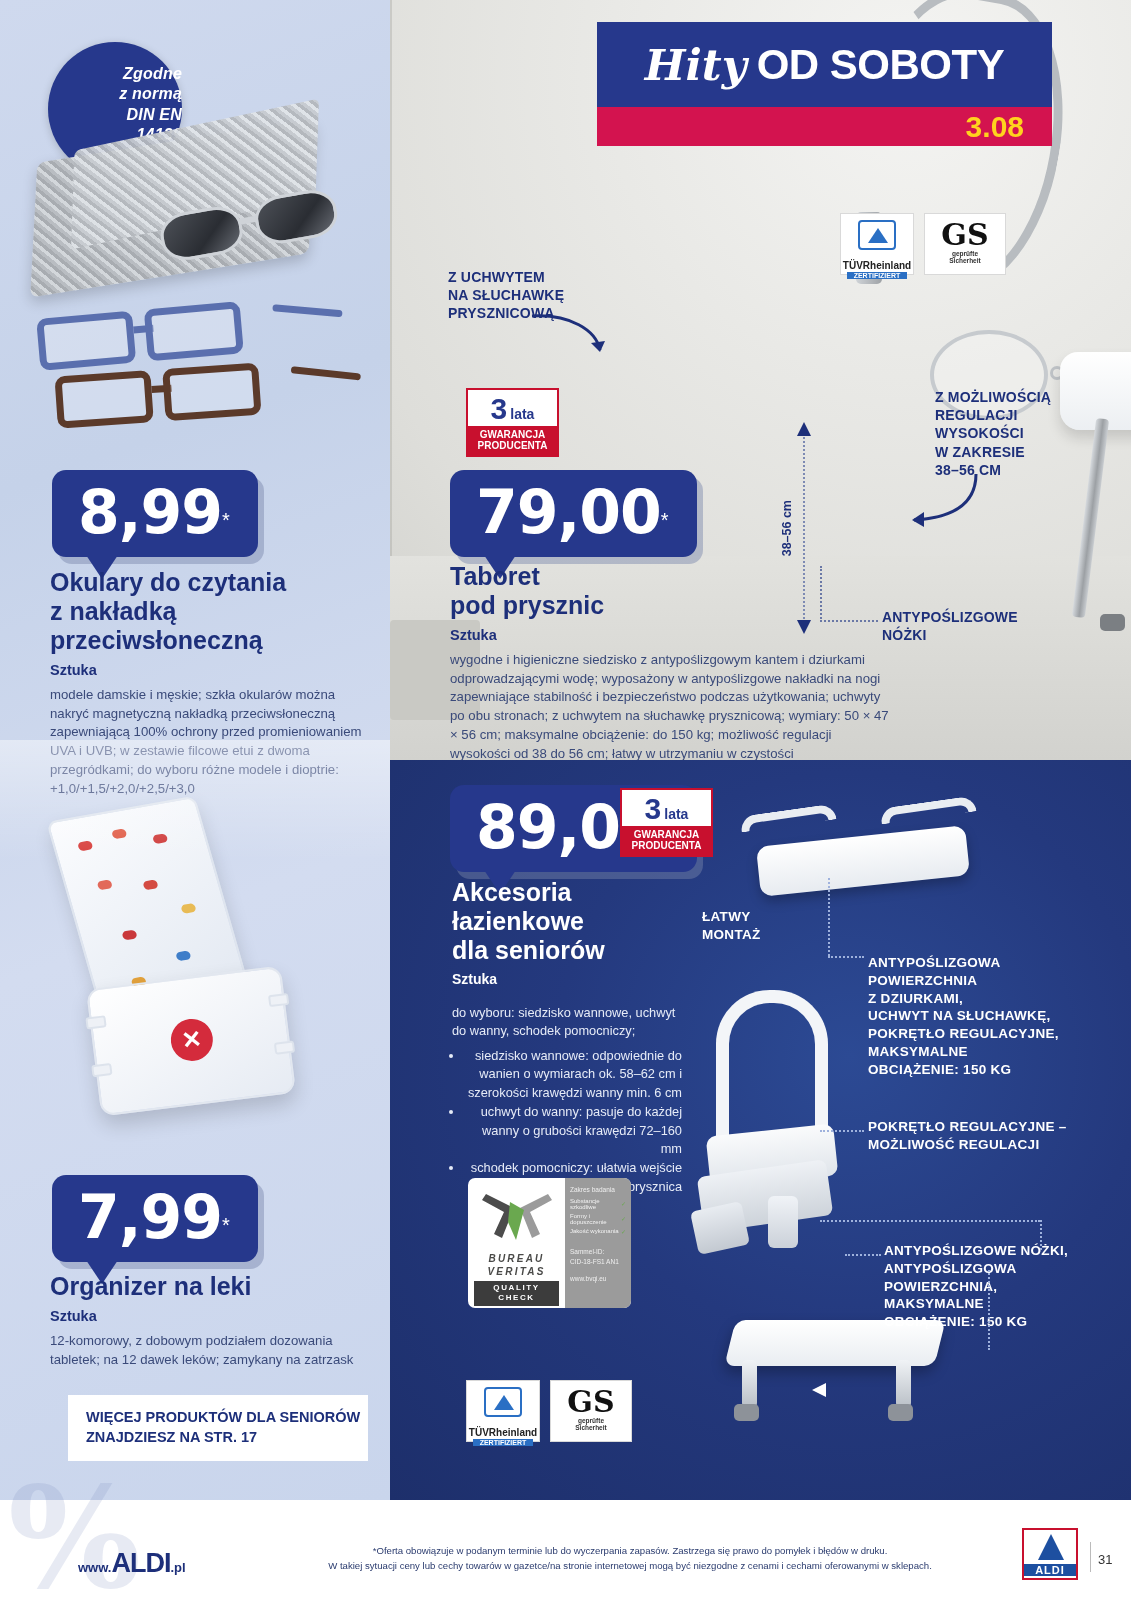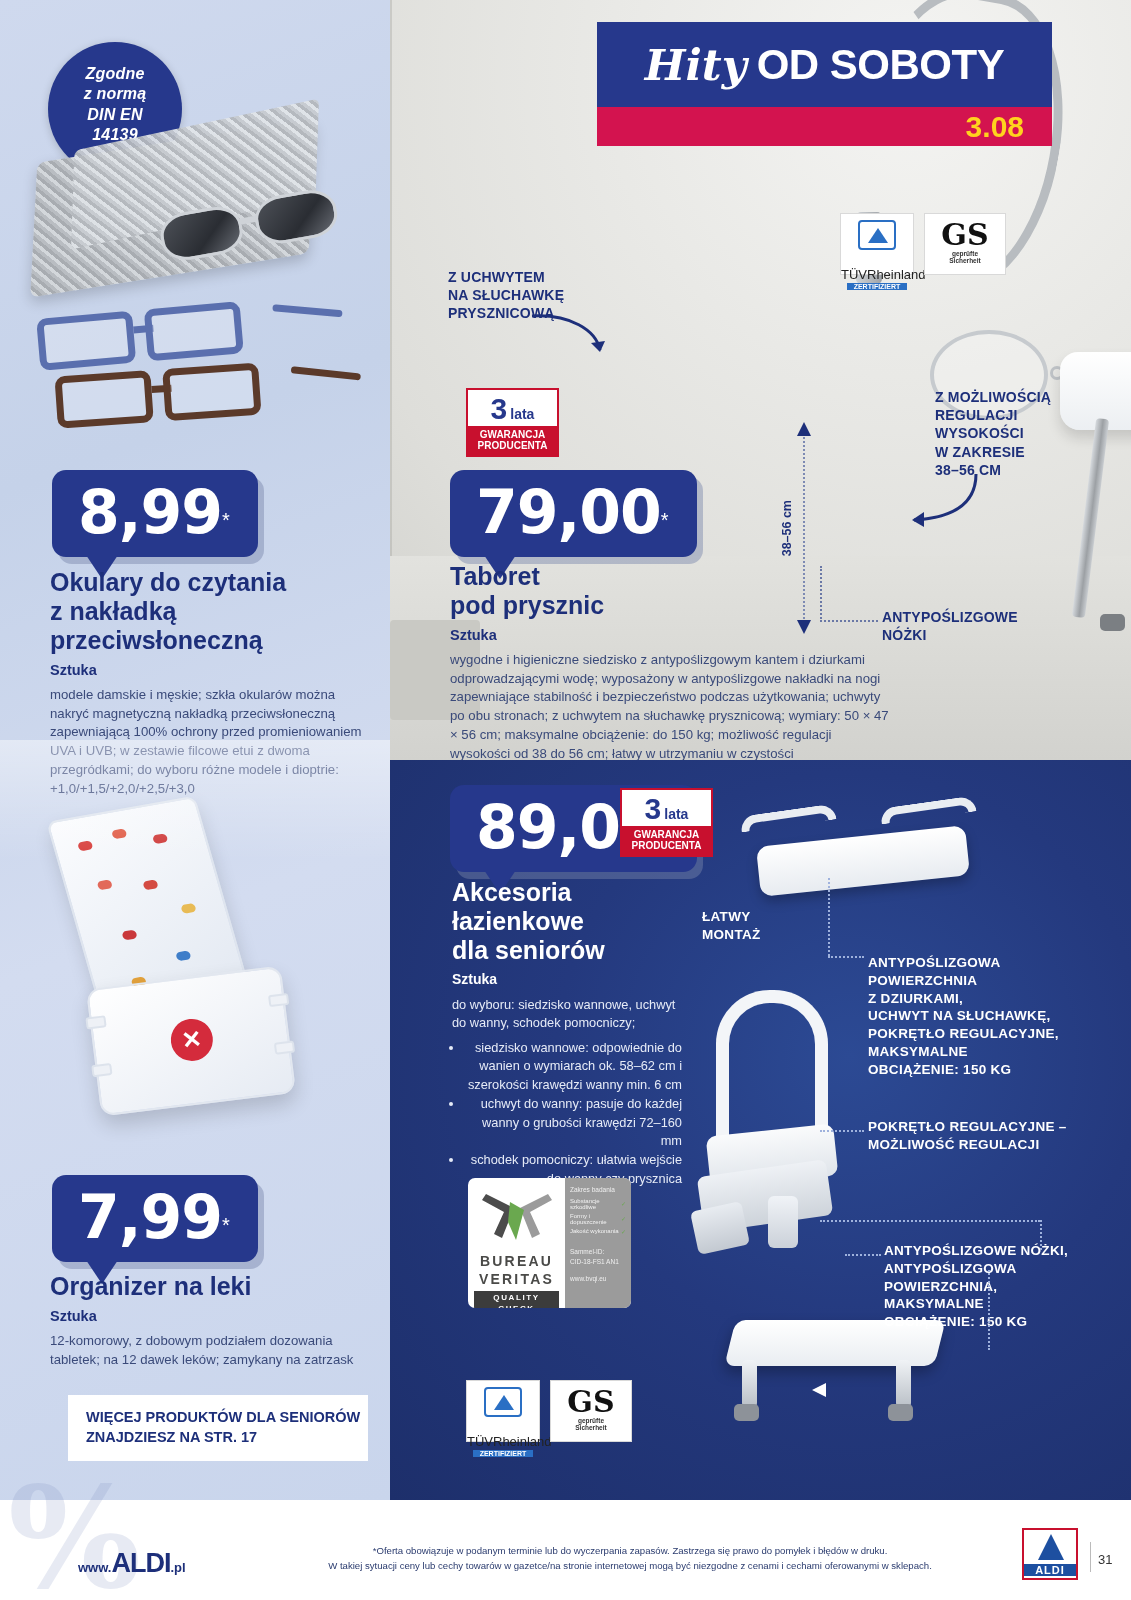--- a/index.html
+++ b/index.html
@@ -24,21 +24,21 @@
   }
 
   
   .din-badge{
     position:absolute; left:48px; top:42px; width:134px; height:134px;
     border-radius:50%; background:#26388c;
     color:#fff; text-align:center; font-weight:bold; font-style:italic;
     font-size:16px; line-height:1.28; padding-top:22px; letter-spacing:.2px;
     box-shadow:0 2px 8px rgba(0,0,0,.18);
   }
-  .din-badge span{display:block;}
+  .din-badge span{display:block;text-align:right;}
 
   
   .glasses-art{position:absolute; left:10px; top:120px; width:380px; height:340px;}
   .felt-case{
     position:absolute; left:22px; top:22px; width:282px; height:132px;
     background: repeating-linear-gradient(42deg,#b9bdc2 0 3px,#d3d7db 3px 6px,#a8acb1 6px 9px);
     transform: rotate(-9deg) skewX(-12deg);
     border-radius:8px;
     box-shadow: 0 6px 14px rgba(0,0,0,.18);
   }
@@ -161,21 +161,21 @@
   .leg{position:absolute;width:13px;background:linear-gradient(90deg,#d6dade,#9ca0a4 55%,#c9cdd1);border-radius:4px;}
   .foot{position:absolute;width:25px;height:17px;background:#7b7f83;border-radius:5px;}
 
   .callout{color:#1d2f7a;font-weight:bold;font-size:14px;line-height:1.3;letter-spacing:.2px;}
   .dimlabel{color:#1d2f7a;font-weight:bold;font-size:12.5px;writing-mode:vertical-rl;transform:rotate(180deg);}
 
   
   .tuv{width:74px;height:62px;background:#fff;border:1px solid #d9d9d9;position:relative;text-align:center;}
   .tuv .tri{margin:6px auto 0;width:38px;height:30px;border:2.5px solid #2a6fc4;border-radius:4px;position:relative;}
   .tuv .tri::after{content:"";position:absolute;left:8px;top:6px;border-left:10px solid transparent;border-right:10px solid transparent;border-bottom:15px solid #2a6fc4;}
-  .tuv .t1{font-size:13px;font-weight:normal;color:#222;margin-top:17px;}
+  .tuv .t1{font-size:10px;font-weight:bold;color:#222;margin-top:10px;}
   .tuv .t2{font-size:7px;font-weight:bold;color:#fff;background:#2a6fc4;margin:1px 6px 0;}
   .gs{width:82px;height:62px;background:#fff;border:1px solid #d9d9d9;position:relative;text-align:center;}
   .gs .big{font-size:30px;font-weight:bold;font-family:"DejaVu Serif",serif;color:#111;line-height:1;padding-top:6px;}
   .gs .sm{font-size:6.5px;font-weight:bold;color:#333;line-height:1.15;}
 
   .warranty{
     width:93px;background:#fff;border:2px solid #c8102e;text-align:center;
   }
   .warranty .top{display:flex;align-items:baseline;justify-content:center;gap:3px;padding:4px 0 2px;}
   .warranty .num{font-size:30px;font-weight:bold;color:#26388c;line-height:1;}
@@ -196,21 +196,21 @@
   .wh-callout{color:#fff;font-weight:bold;font-size:13.5px;line-height:1.32;letter-spacing:.3px;}
   .blue-title{color:#fff;font-size:25px;font-weight:bold;line-height:1.16;}
   .blue-unit{color:#fff;font-size:14px;font-weight:bold;margin-top:6px;}
   .blue-desc{color:#e6ebf7;font-size:12.8px;line-height:1.44;}
   .blue-desc ul{margin:6px 0 0 12px;text-align:right;}
   .blue-desc li{margin-bottom:1px;}
 
   .bv{width:163px;height:130px;background:#fff;border-radius:7px;display:flex;overflow:hidden;}
   .bv .l{width:97px;padding:8px 6px 4px;text-align:center;}
   .bv .r{flex:1;background:#9b9b9b;padding:7px 5px;}
-  .bv .bvtxt{font-size:14px;font-weight:bold;color:#4a4a48;letter-spacing:2.2px;line-height:1.3;}
+  .bv .bvtxt{font-size:10px;font-weight:bold;color:#4a4a48;letter-spacing:2.2px;line-height:1.3;font-style:italic;}
   .bv .qc{background:#3c3c3c;color:#fff;font-size:8px;font-weight:bold;letter-spacing:1.6px;margin-top:3px;padding:2px 0;line-height:1.3;}
   .bv .rl{font-size:6.5px;color:#efefef;line-height:1.5;}
   .bv .rrow{display:flex;justify-content:space-between;align-items:center;font-size:6px;color:#f2f2f2;margin-top:3px;}
 
   
   .bath-seat{position:absolute;left:718px;top:800px;width:300px;height:120px;}
   .bs-board{position:absolute;left:40px;top:36px;width:210px;height:50px;background:linear-gradient(180deg,#fff,#e7ebf0);border-radius:12px;transform:rotate(-6deg);box-shadow:0 6px 12px rgba(0,0,0,.25);}
   .bs-arm{position:absolute;width:96px;height:16px;border:8px solid #e9edf2;border-bottom:none;border-radius:30px 30px 0 0;}
   .grab-bar{position:absolute;left:690px;top:990px;width:180px;height:280px;}
   .gb-u{position:absolute;left:26px;top:0;width:112px;height:150px;border:13px solid #f3f5f8;border-bottom:none;border-radius:54px 54px 0 0;}
@@ -434,21 +434,21 @@
         <div>GWARANCJA</div>
         <div>PRODUCENTA</div>
       </div>
     </div>
 
     <div style="position:absolute;left:62px;top:118px;width:230px;">
       <div class="blue-title">Akcesoria</div>
       <div class="blue-title">łazienkowe</div>
       <div class="blue-title">dla seniorów</div>
       <div class="blue-unit">Sztuka</div>
-      <div class="blue-desc" style="margin-top:9px;">
+      <div class="blue-desc" style="margin-top:17px;">
         <div>do wyboru: siedzisko wannowe, uchwyt do wanny, schodek pomocniczy;</div>
         <ul>
           <li>siedzisko wannowe: odpowiednie do wanien o wymiarach ok. 58–62 cm i szerokości krawędzi wanny min. 6 cm</li>
           <li>uchwyt do wanny: pasuje do każdej wanny o grubości krawędzi 72–160 mm</li>
           <li>schodek pomocniczy: ułatwia wejście do wanny czy prysznica</li>
         </ul>
       </div>
     </div>
 
     <div class="bath-seat" style="left:328px;top:40px;">

